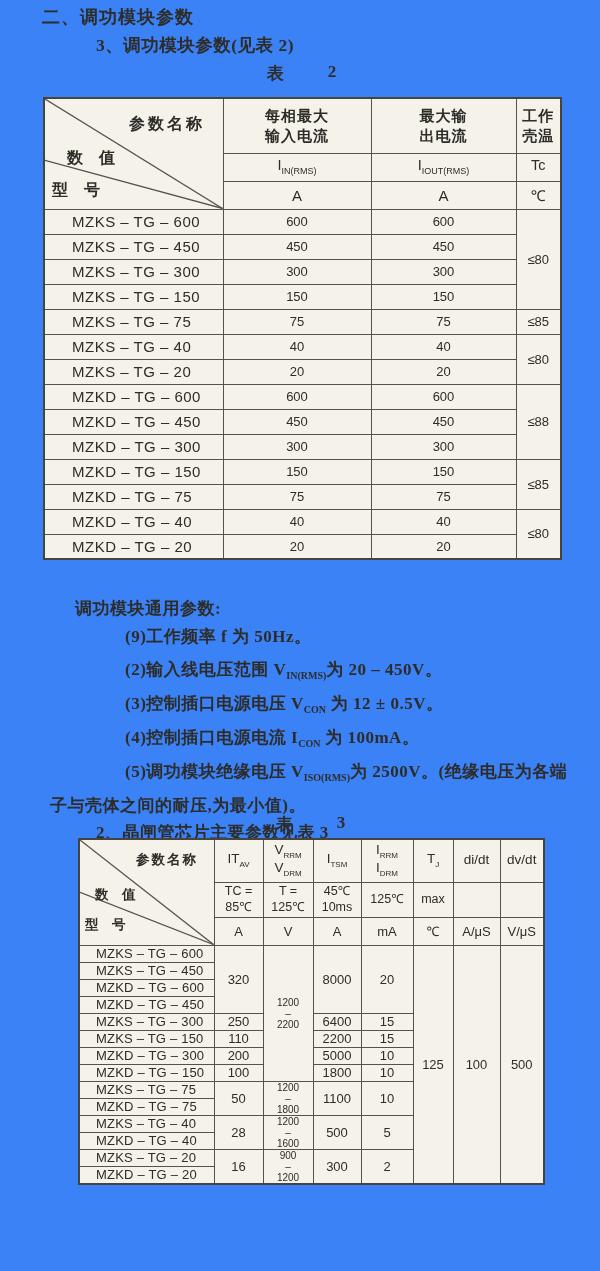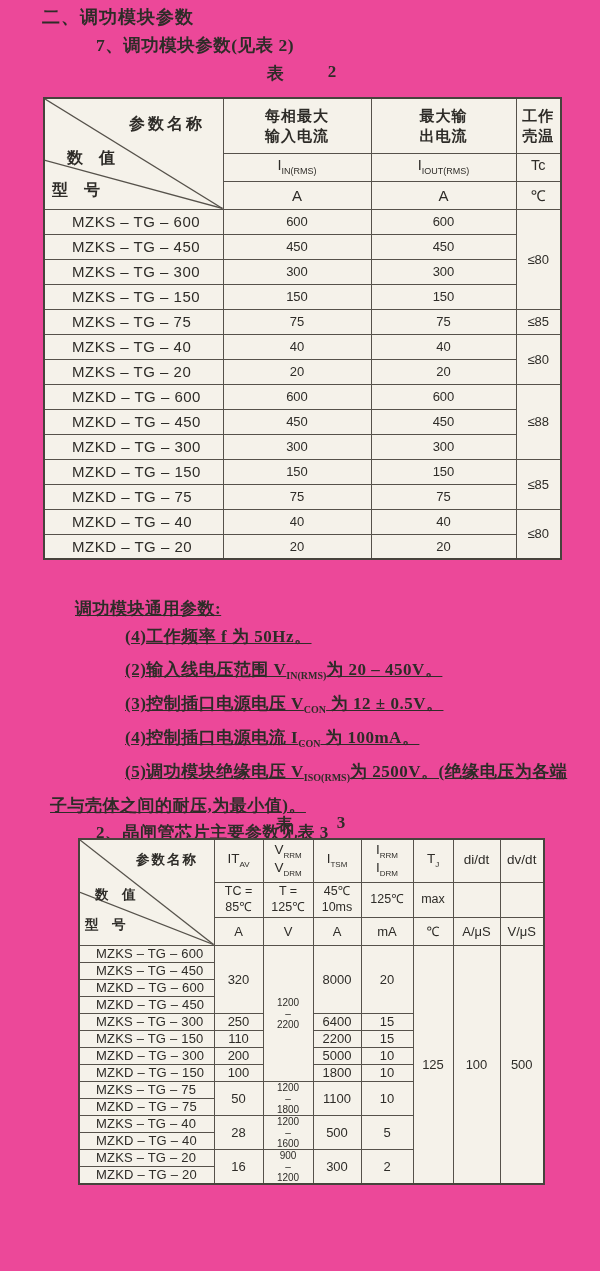--- a/index.html
+++ b/index.html
@@ -1,21 +1,21 @@
 <!DOCTYPE html>
 <html><head>
 <meta charset="utf-8">
 <style>
   html,body{margin:0;padding:0;}
   body{
     width:600px;height:1271px;background:#ffffff;
     font-family:"Liberation Sans",sans-serif;color:#2e2c28;
     -webkit-font-smoothing:antialiased;
   }
-  .page{position:relative;width:600px;height:1271px;background:#ec4899;overflow:hidden;}
+  .page{position:relative;width:600px;height:1271px;background:#3b82f6;overflow:hidden;}
 
   
   .h-main{position:absolute;left:42px;top:5px;margin:0;font:700 18px "Liberation Serif",serif;letter-spacing:1px;}
   .h-sub1{position:absolute;left:96px;top:33px;margin:0;font:700 17.5px "Liberation Serif",serif;letter-spacing:0.5px;}
 
   
   .caption{position:absolute;display:flex;justify-content:center;gap:44px;
     font:700 17px "Liberation Serif",serif;}
   .cap2{left:43px;top:62px;width:517px;}
   .cap3{left:78px;top:813px;width:465px;}
@@ -62,34 +62,34 @@
   .diag span{position:absolute;font-family:"Liberation Serif",serif;font-weight:700;white-space:nowrap;}
   .d2 .dgp{top:15px;left:84px;font-size:16px;letter-spacing:3px;}
   .d2 .dgv{top:49px;left:22px;font-size:16px;}
   .d2 .dgm{top:81px;left:7px;font-size:16px;}
   .d3 .dgp{top:11px;left:56px;font-size:13.5px;letter-spacing:2px;}
   .d3 .dgv{top:46px;left:15px;font-size:13.5px;}
   .d3 .dgm{top:76px;left:5px;font-size:13.5px;}
 
   
   .textblock{position:absolute;left:50px;top:595px;width:518px;
-    font:700 17px "Liberation Serif",serif;line-height:27.5px;letter-spacing:0.5px;text-decoration:underline;}
+    font:700 17px "Liberation Serif",serif;line-height:27.5px;letter-spacing:0.5px;}
   .textblock p{margin:0;}
   .tb-head{margin-left:25px !important;}
   .tb-item{text-indent:75px;}
   .textblock sub{font-size:10px;}
   .sec2{margin-left:46px !important;}
 </style>
 </head>
 <body>
 
 <div class="page">
 
   <h1 class="h-main">二、调功模块参数</h1>
-  <h2 class="h-sub1">7、调功模块参数(见表 2)</h2>
+  <h2 class="h-sub1">3、调功模块参数(见表 2)</h2>
 
   <div class="caption cap2">
     <span>表</span>
     <span>2</span>
   </div>
 
   <table class="t2">
     <colgroup>
         <col style="width:179px">
         <col style="width:148px">
@@ -206,21 +206,21 @@
         <tr>
           <td class="model">MZKD – TG – 20</td>
           <td>20</td>
           <td>20</td>
         </tr>
       </tbody>
   </table>
 
   <div class="textblock">
     <p class="tb-head">调功模块通用参数:</p>
-    <p class="tb-item"><span>(4)工作频率 f 为 50Hz。</span><sub></sub><span></span></p>
+    <p class="tb-item"><span>(9)工作频率 f 为 50Hz。</span><sub></sub><span></span></p>
     <p class="tb-item"><span>(2)输入线电压范围 V</span><sub>IN(RMS)</sub><span>为 20 – 450V。</span></p>
     <p class="tb-item"><span>(3)控制插口电源电压 V</span><sub>CON</sub><span> 为 12 ± 0.5V。</span></p>
     <p class="tb-item"><span>(4)控制插口电源电流 I</span><sub>CON</sub><span> 为 100mA。</span></p>
     <p class="tb-item"><span>(5)调功模块绝缘电压 V</span><sub>ISO(RMS)</sub><span>为 2500V。(绝缘电压为各端子与壳体之间的耐压,为最小值)。</span></p>
     <p class="sec2">2、晶闸管芯片主要参数见表 3</p>
   </div>
 
   <div class="caption cap3">
     <span>表</span>
     <span>3</span>

